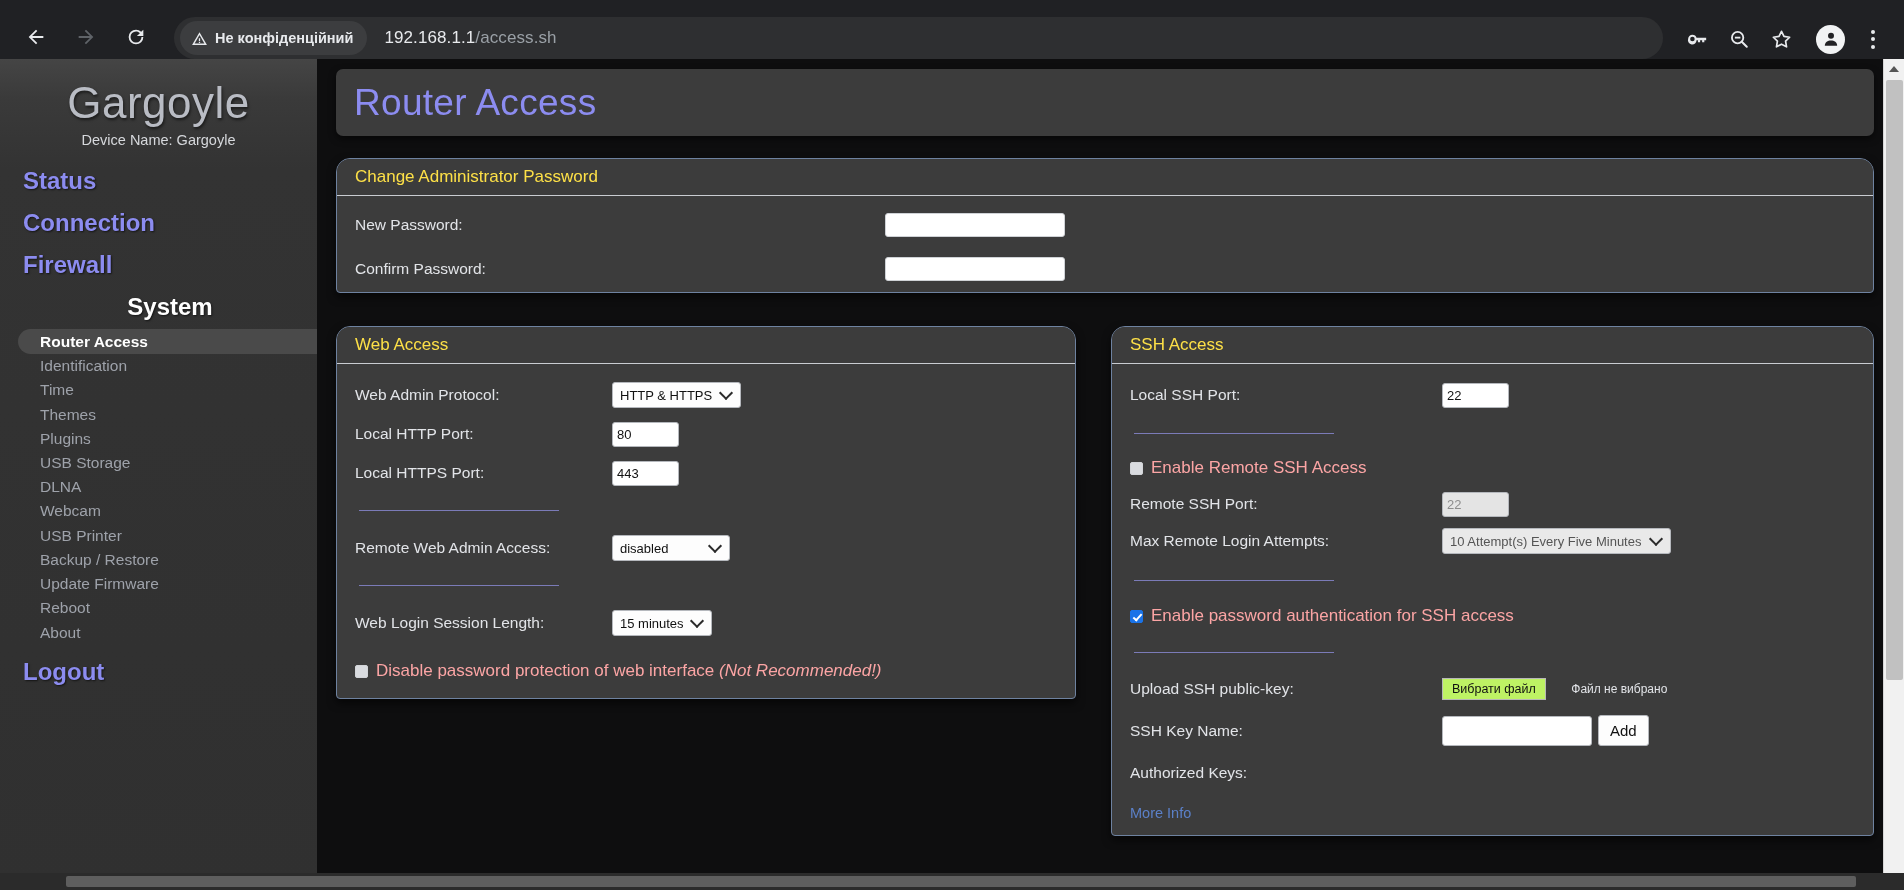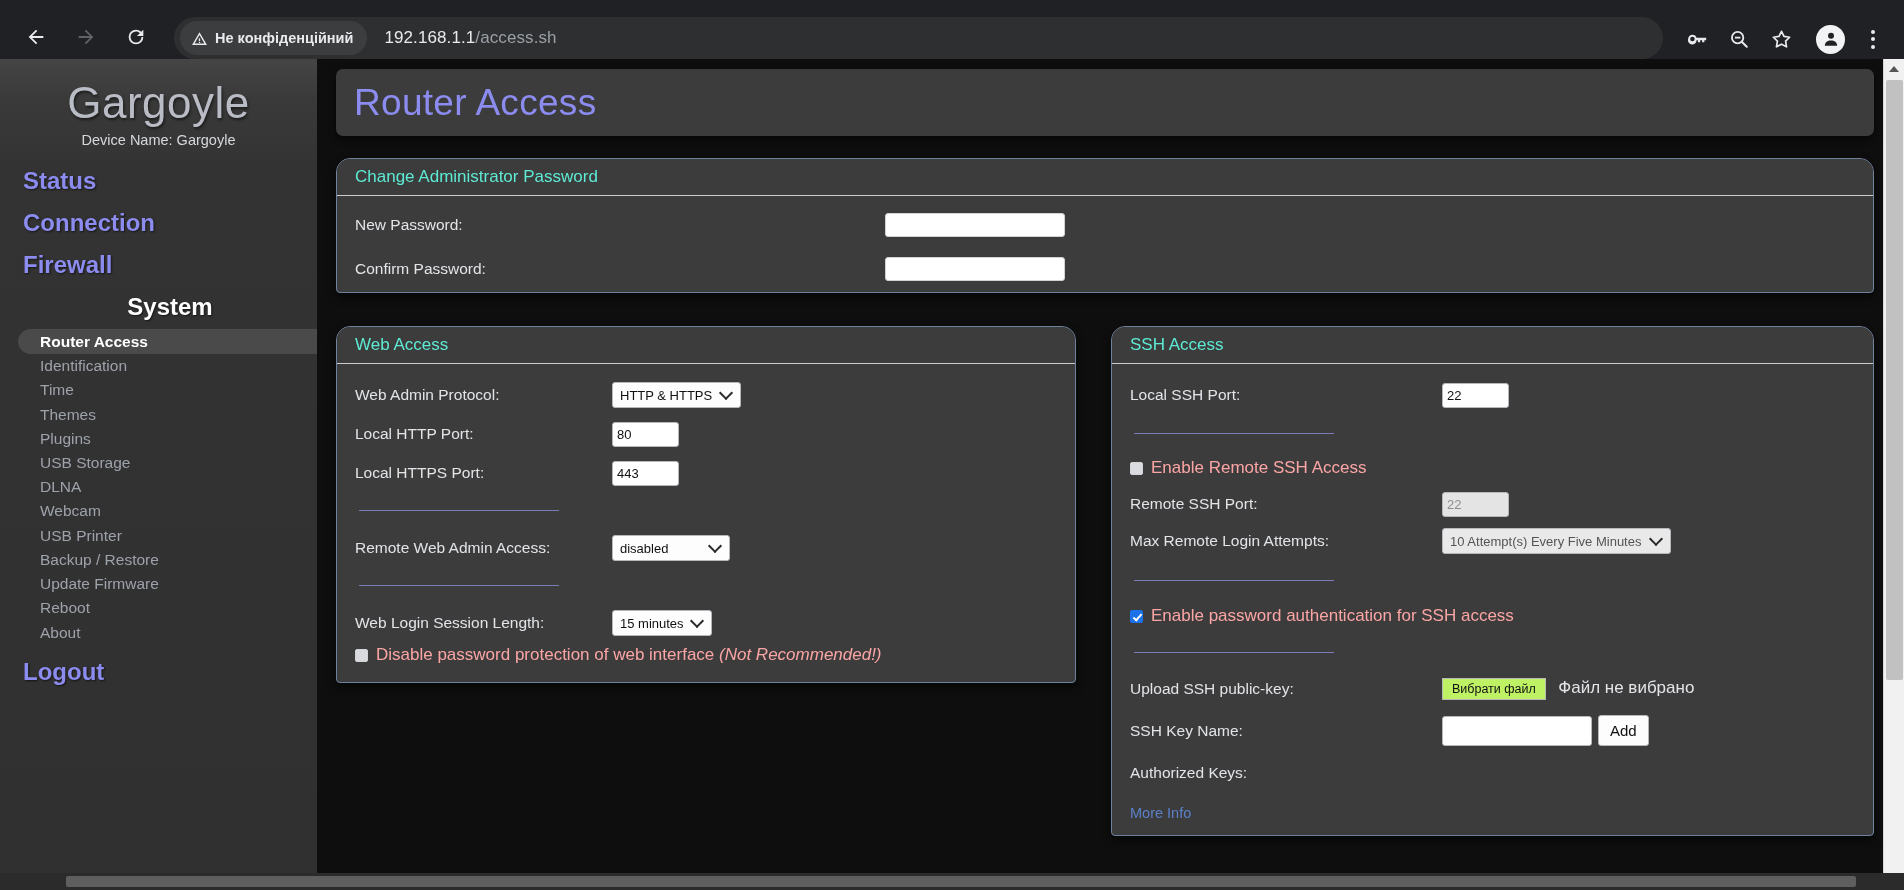--- a/index.html
+++ b/index.html
@@ -170,21 +170,21 @@
     overflow: hidden;
   }
   .panel-head {
     height: 37px;
     display: flex; align-items: center;
     padding-left: 18px;
     border-bottom: 1px solid #c9ccd1;
     background: #3c3c3c;
   }
   .panel-head .panel-title {
-    color: #5eead4;
+    color: #fde047;
     font-size: 17px;
   }
   .panel-body { padding: 16px 0 14px 0; }
 
   #password-panel { width: 1538px; margin-bottom: 33px; }
   #password-panel .panel-body { padding: 14px 0 22px 0; height: 96px; }
 
   .form-row {
     display: flex; align-items: center;
     min-height: 30px;
@@ -269,21 +269,21 @@
 
   .file-btn {
     background: #bef264;
     border: 1px solid #b7b7b7;
     border-radius: 0;
     font-size: 12.5px;
     color: #101010;
     padding: 3px 9px;
     font-family: "Liberation Sans", sans-serif;
   }
-  .file-none { color: #e2e4e8; font-size: 17px; margin-left: 8px; }
+  .file-none { color: #e2e4e8; font-size: 12px; margin-left: 21px; }
   .add-btn {
     background: #fdfdfd;
     border: 1px solid #b5b8bd;
     border-radius: 3px;
     font-size: 15px;
     color: #111;
     height: 31px;
     padding: 0 11px;
     font-family: "Liberation Sans", sans-serif;
     margin-left: 6px;
@@ -480,21 +480,21 @@
             <span class="lbl" style="width:257px;">Remote Web Admin Access:</span>
             <span class="ctl sel-wrap">
               <select style="width:118px;">
                 <option>disabled</option>
               </select>
             </span>
           </div>
 
           <div class="divider" style="margin:22px 0 22px 22px;"></div>
 
-          <div class="form-row" style="margin-bottom:4px;align-items:center;">
+          <div class="form-row" style="margin-bottom:20px;align-items:center;">
             <span class="lbl" style="width:257px;">Web Login Session Length:</span>
             <span class="ctl sel-wrap">
               <select>
                 <option>15 minutes</option>
               </select>
             </span>
           </div>
 
           <div class="cbx-row">
             <input type="checkbox" class="cbx" style="">

